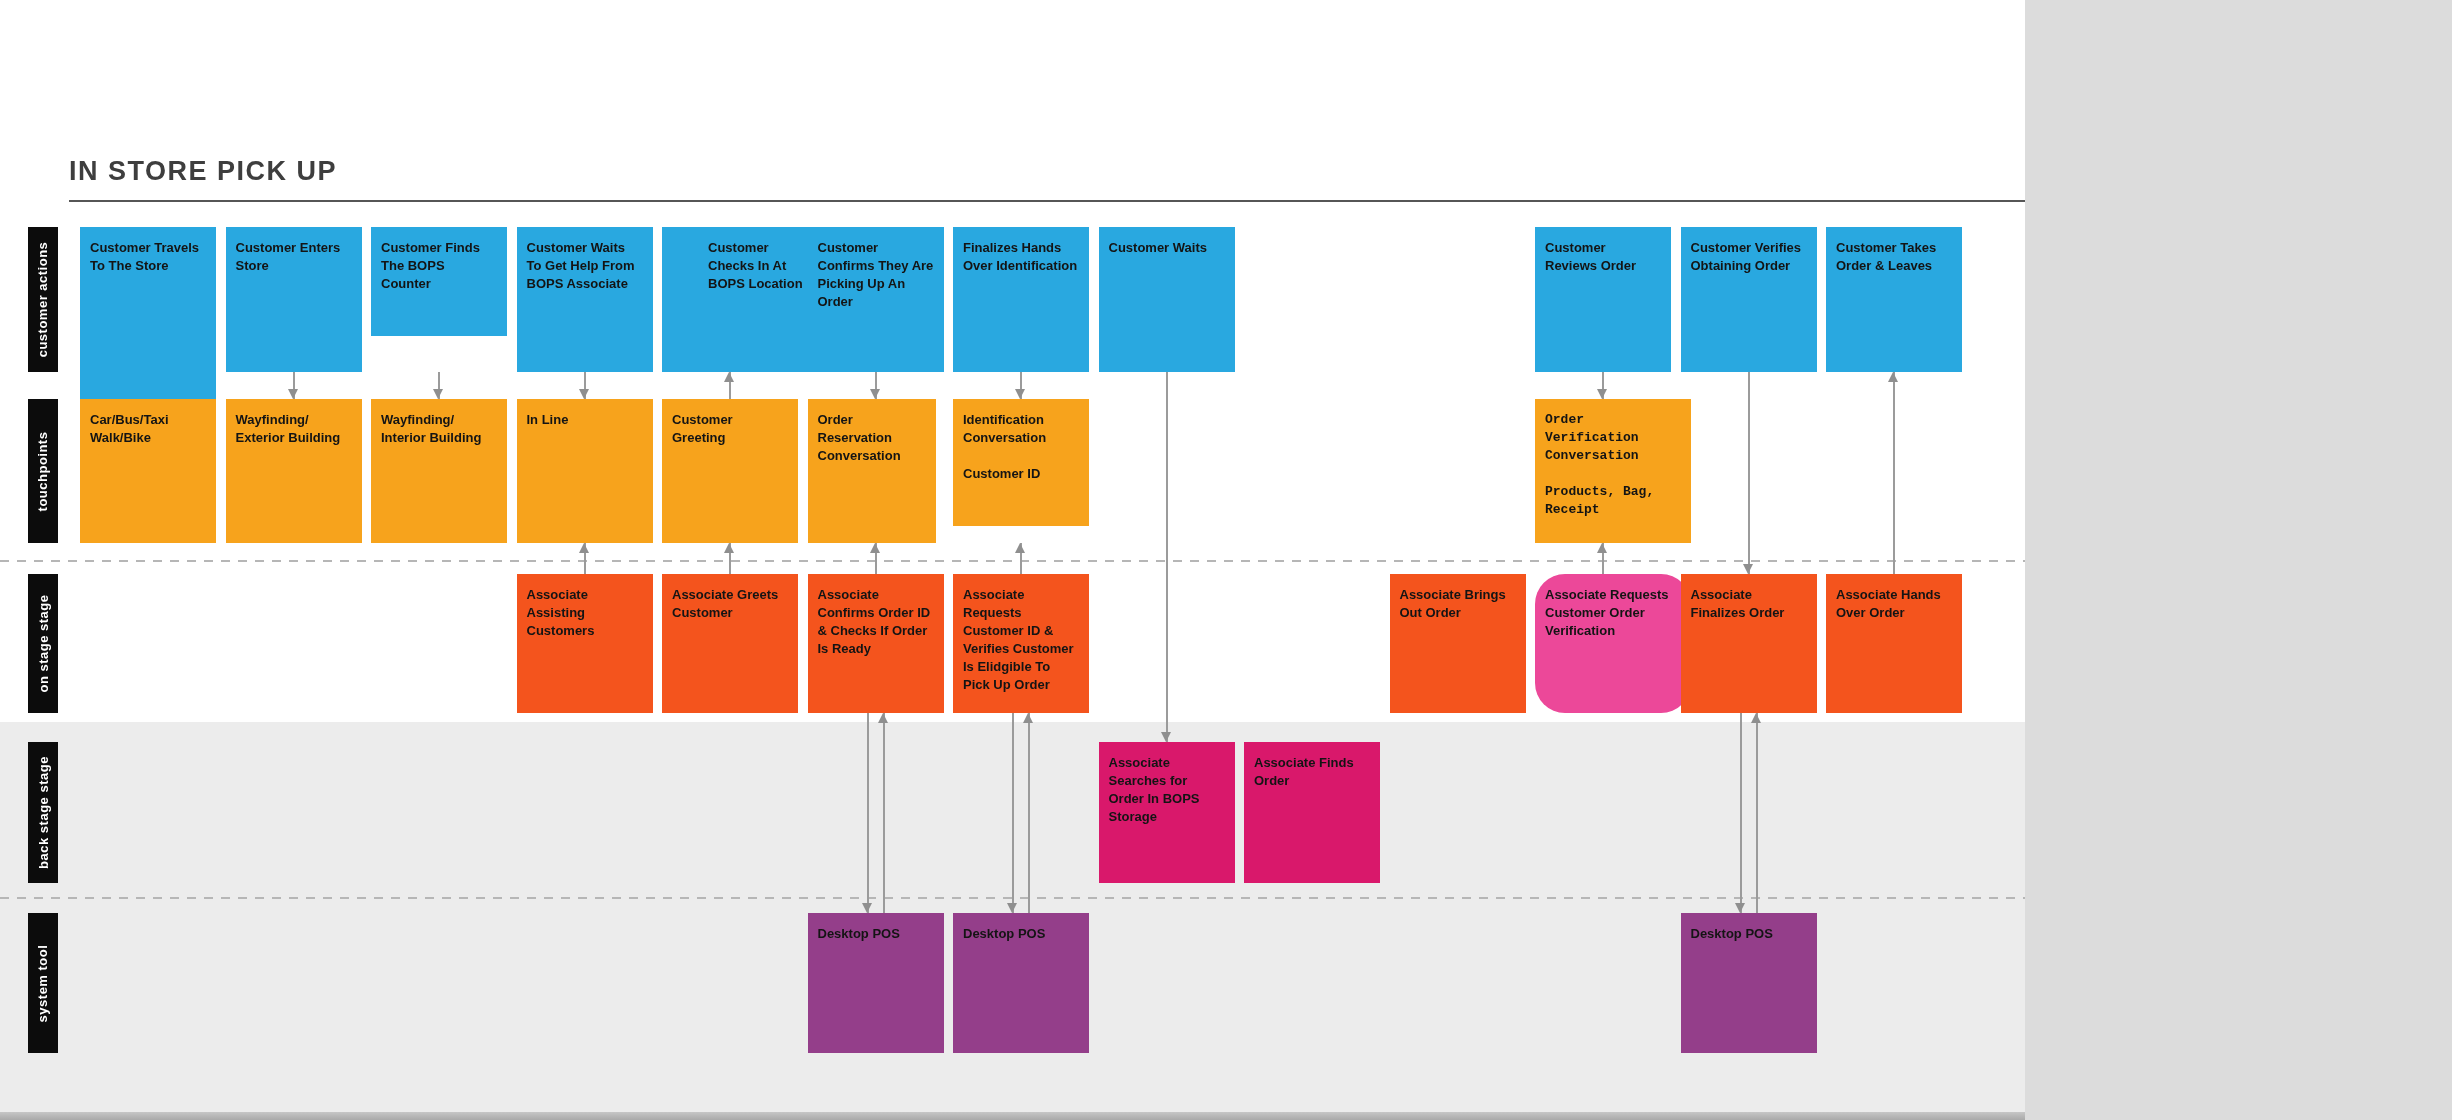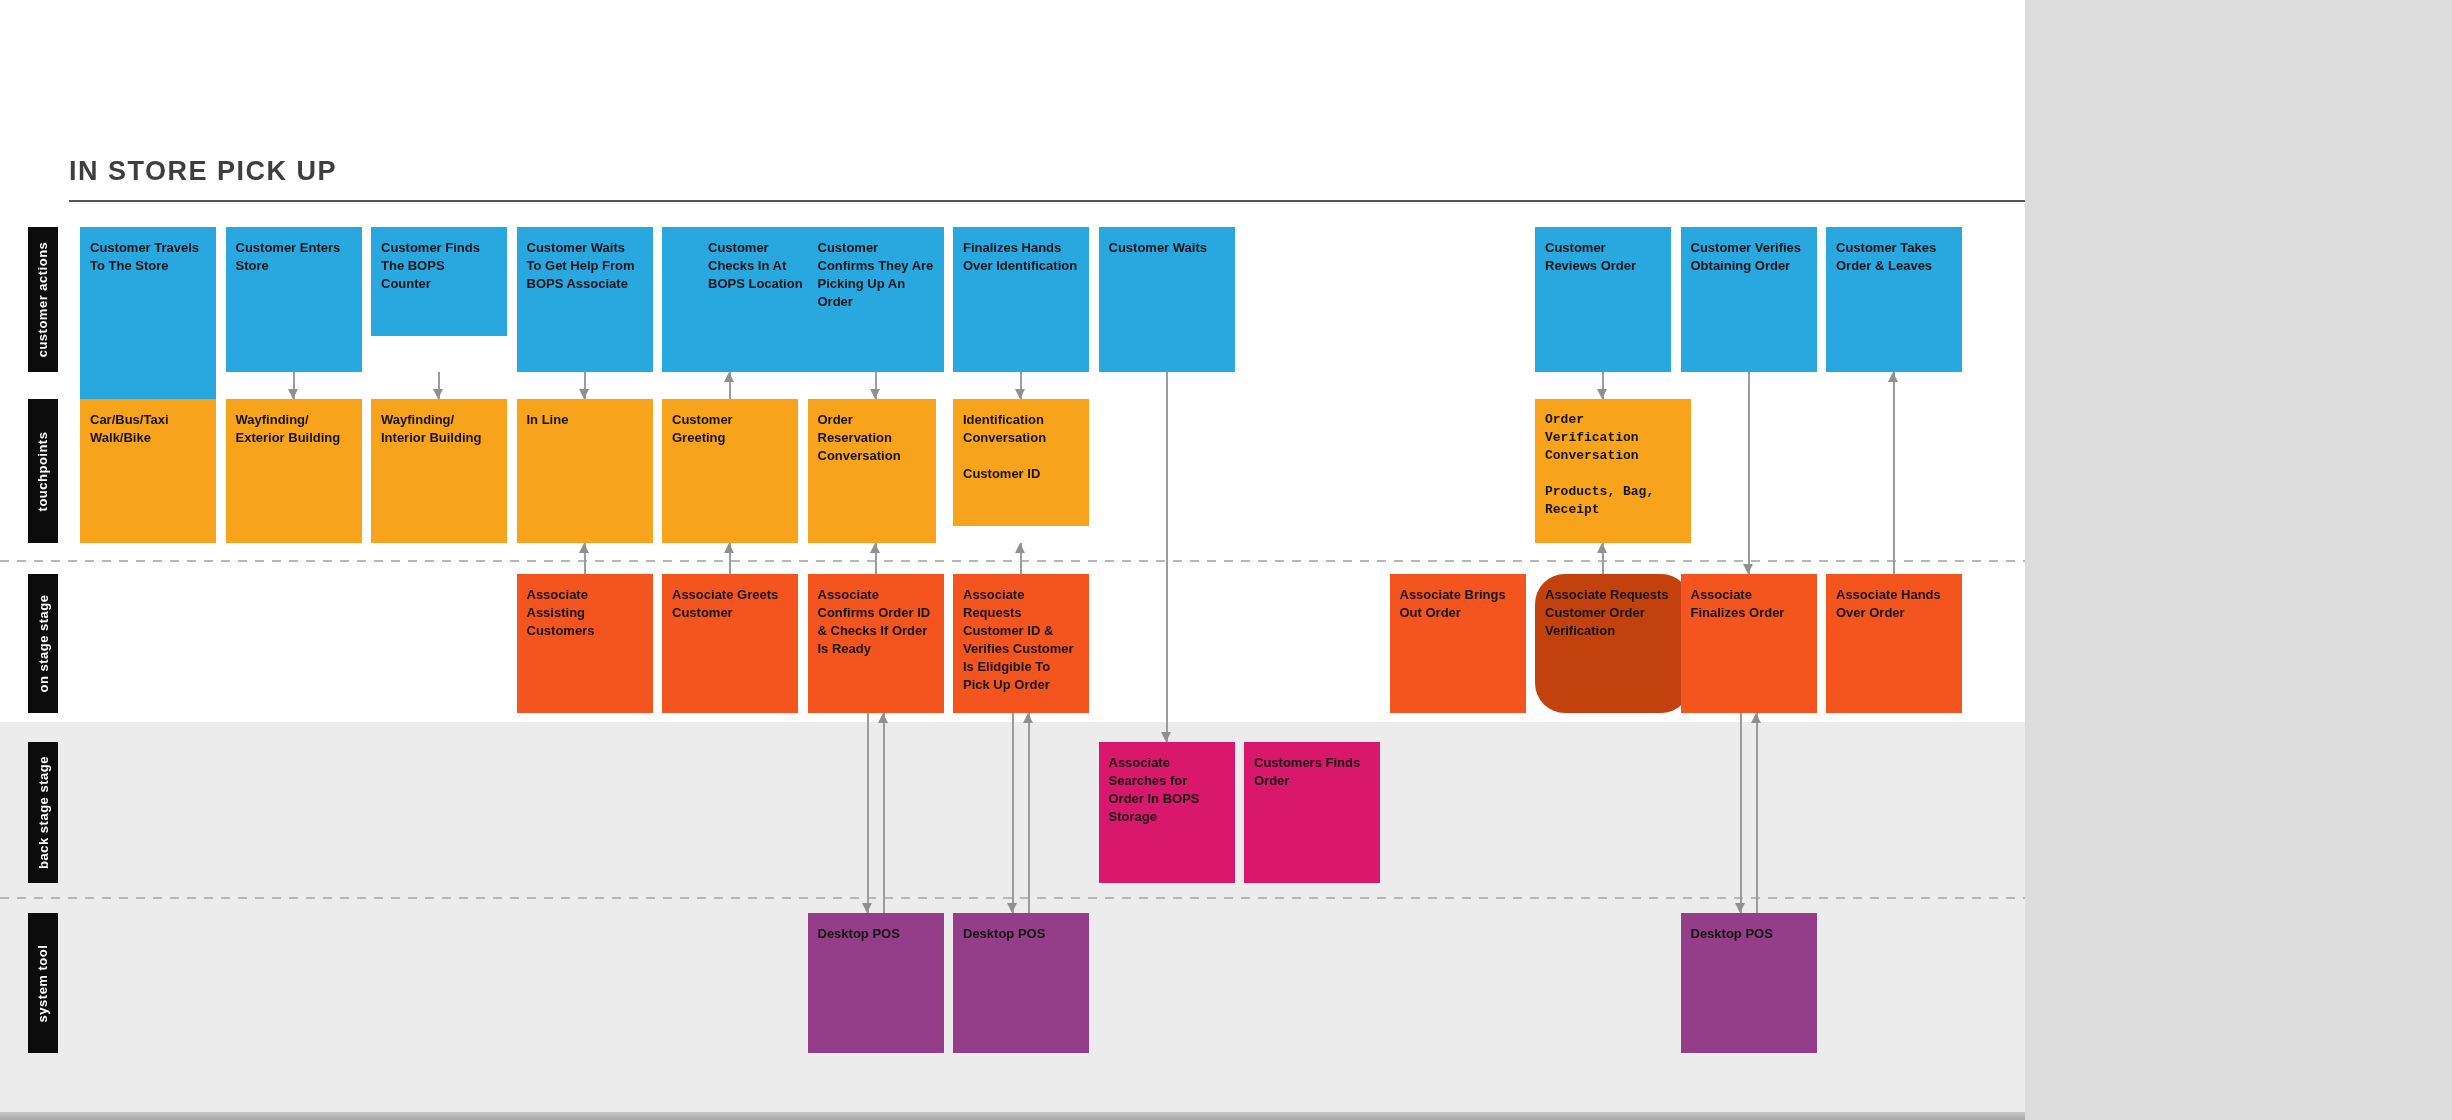--- a/index.html
+++ b/index.html
@@ -201,37 +201,37 @@
       </div>
       <div class="card" style="left: 807.5px; top: 574px; width: 136px; height: 139px; background: rgb(244, 84, 29);">
         <div class="card-text">Associate Confirms Order ID &amp; Checks If Order Is Ready</div>
       </div>
       <div class="card" style="left: 953px; top: 574px; width: 136px; height: 139px; background: rgb(244, 84, 29);">
         <div class="card-text">Associate Requests Customer ID &amp; Verifies Customer Is Elidgible To Pick Up Order</div>
       </div>
       <div class="card" style="left: 1389.5px; top: 574px; width: 136px; height: 139px; background: rgb(244, 84, 29);">
         <div class="card-text">Associate Brings Out Order</div>
       </div>
-      <div class="card" style="left: 1535px; top: 574px; width: 156px; height: 139px; background: #c2410c; border-radius: 30px;">
+      <div class="card" style="left: 1535px; top: 574px; width: 156px; height: 139px; background: #ec4899; border-radius: 30px;">
         <div class="card-text">Associate Requests Customer Order Verification</div>
       </div>
       <div class="card" style="left: 1680.5px; top: 574px; width: 136px; height: 139px; background: rgb(244, 84, 29);">
         <div class="card-text">Associate Finalizes Order</div>
       </div>
       <div class="card" style="left: 1826px; top: 574px; width: 136px; height: 139px; background: rgb(244, 84, 29);">
         <div class="card-text">Associate Hands Over Order</div>
       </div>
       <div class="lane-label" style="top: 742px; height: 141px;">
         <span>back stage stage</span>
       </div>
       <div class="card" style="left: 1098.5px; top: 742px; width: 136px; height: 141px; background: rgb(217, 24, 107);">
         <div class="card-text">Associate Searches for Order In BOPS Storage</div>
       </div>
       <div class="card" style="left: 1244px; top: 742px; width: 136px; height: 141px; background: rgb(217, 24, 107);">
-        <div class="card-text">Customers Finds Order</div>
+        <div class="card-text">Associate Finds Order</div>
       </div>
       <div class="lane-label" style="top: 913px; height: 140px;">
         <span>system tool</span>
       </div>
       <div class="card" style="left: 807.5px; top: 913px; width: 136px; height: 140px; background: rgb(148, 62, 138);">
         <div class="card-text">Desktop POS</div>
       </div>
       <div class="card" style="left: 953px; top: 913px; width: 136px; height: 140px; background: rgb(148, 62, 138);">
         <div class="card-text">Desktop POS</div>
       </div>

